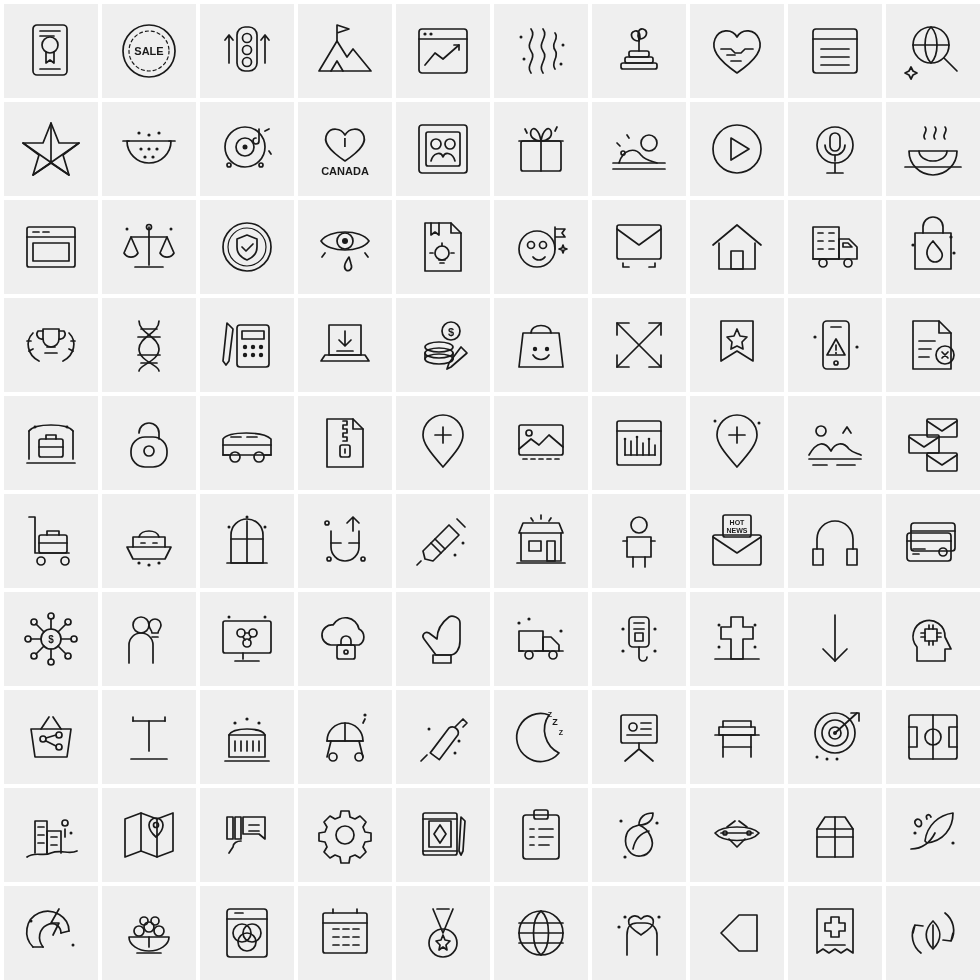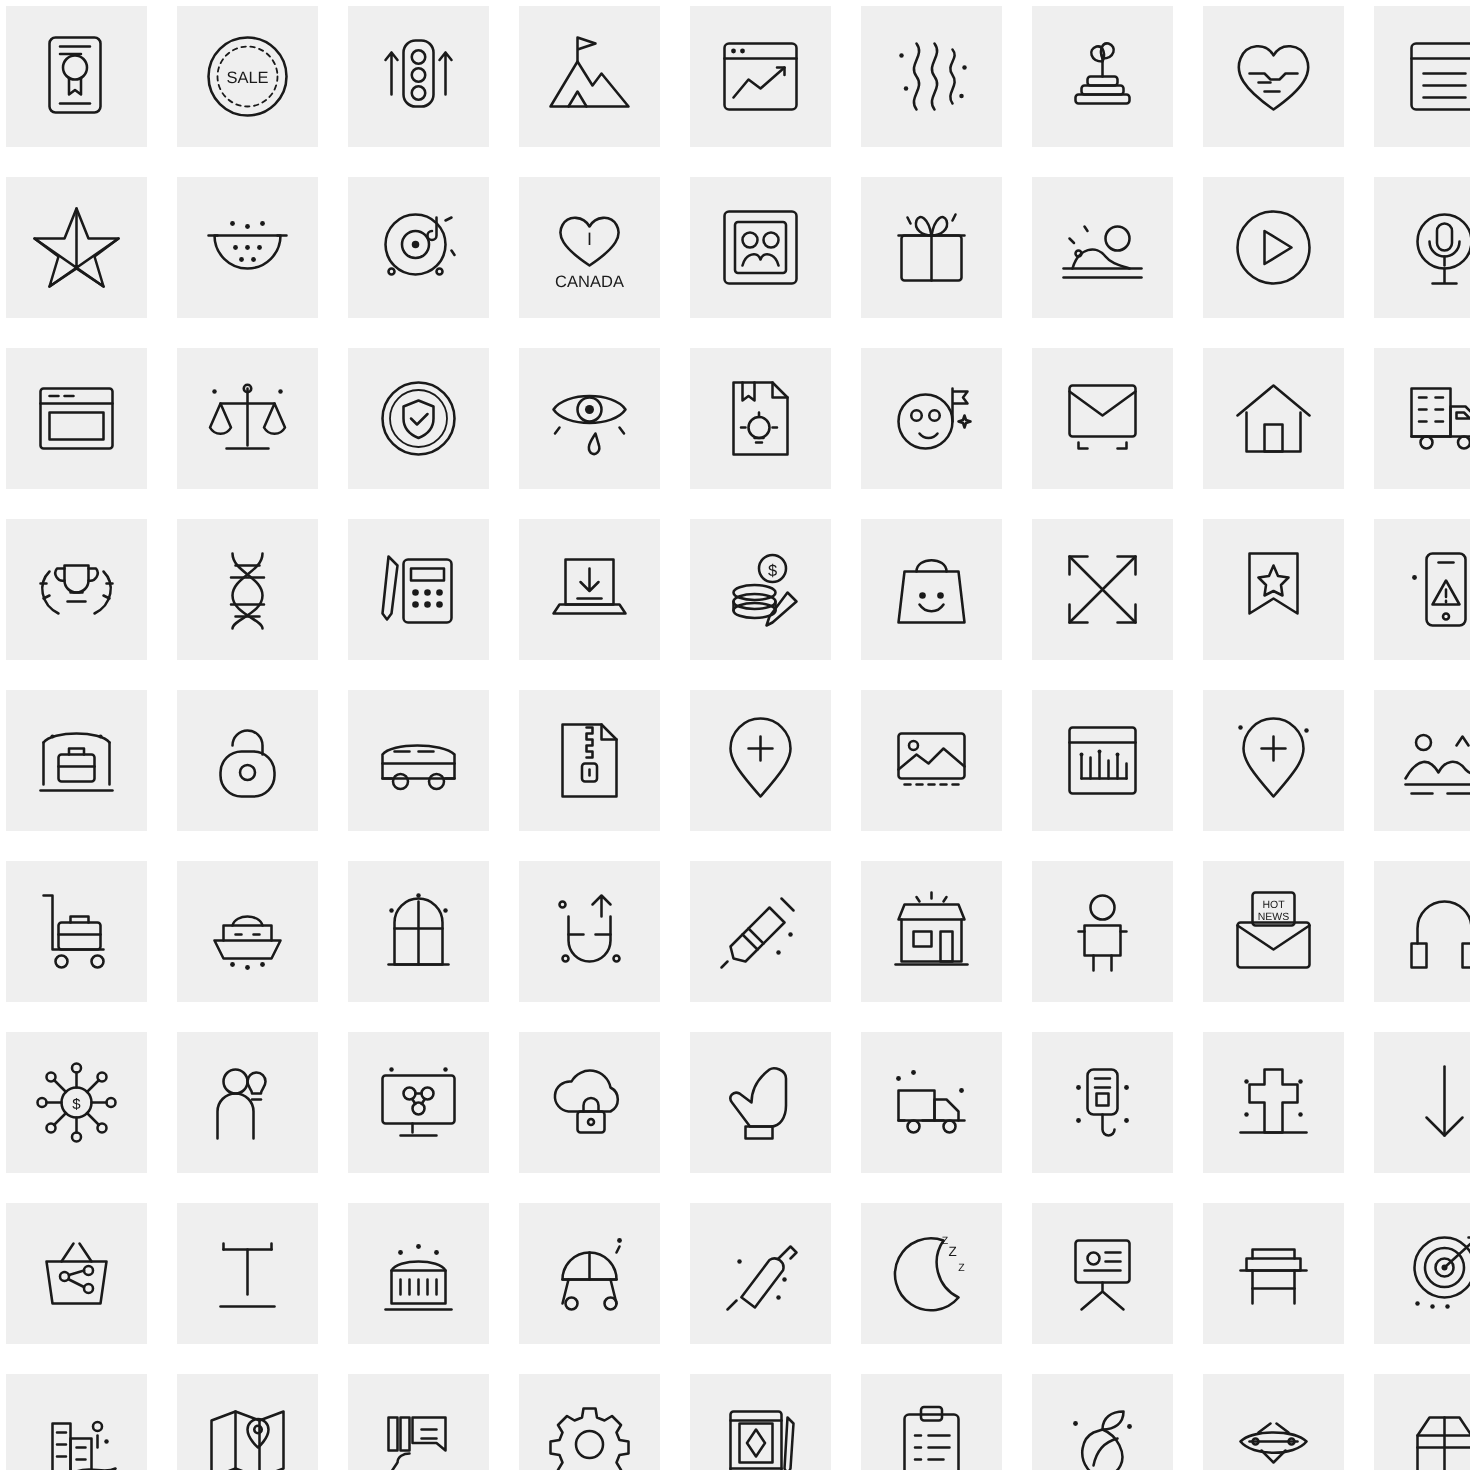--- a/index.html
+++ b/index.html
@@ -4,24 +4,24 @@
 <style>
   html,body{margin:0;padding:0;background:#ffffff;}
   body{
     width:980px;height:980px;overflow:hidden;
     font-family:"Liberation Sans",sans-serif;
   }
   #grid{
     display:grid;
     grid-template-columns:repeat(10,94px);
     grid-template-rows:repeat(10,94px);
-    gap:20px;
+    gap:4px;
     padding:4px;
     box-sizing:border-box;
-    width:980px;height:792px;
+    width:980px;height:792px;font-weight:bold;
   }
   .cell{
     background:#efefef;
     display:flex;align-items:center;justify-content:center;
     box-sizing:border-box;
     overflow:hidden;
   }
   .cell svg{display:block;}
   .ico{
     stroke:#1a1a1a;

